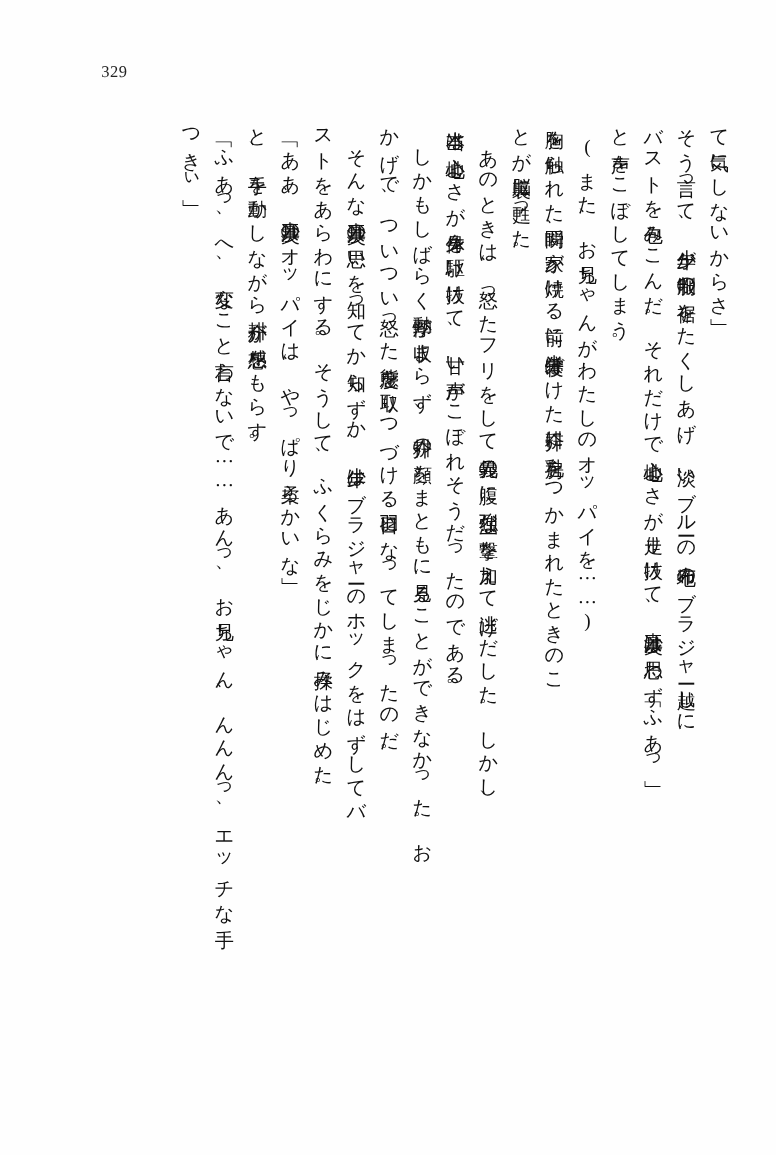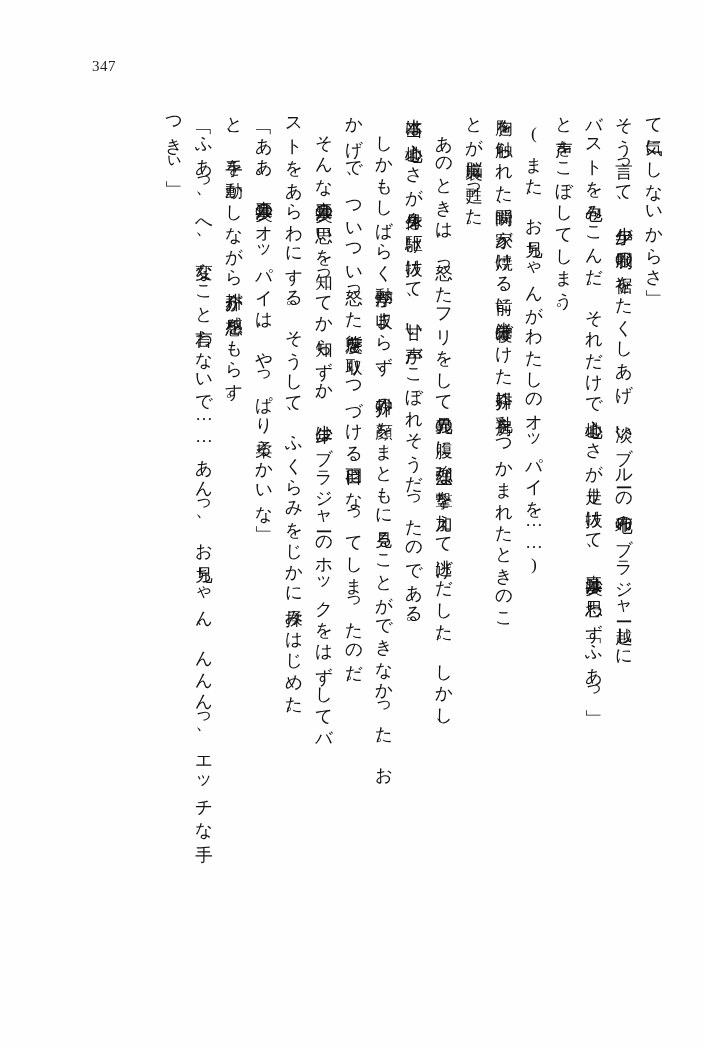--- a/index.html
+++ b/index.html
@@ -54,21 +54,21 @@
     font-feature-settings: "vert" 1;
   }
   .line.indent {
     padding-top: 18px;
   }
 </style>
 </head>
 <body>
 
 <div class="page">
-  <div class="page-number">347</div>
+  <div class="page-number">329</div>
   <div class="text-block">
     <div class="line">て気にしないからさ」</div>
     <div class="line">そう言って、少年が制服の裾をたくしあげ、淡いブルーの布地のブラジャー越しに</div>
     <div class="line">バストを包みこんだ。それだけで心地よさが走り抜けて、真沙美は思わず「ふあっ」</div>
     <div class="line">と声をこぼしてしまう。</div>
     <div class="line indent">(また、お兄ちゃんがわたしのオッパイを……)</div>
     <div class="line">胸を触られた瞬間、家が焼ける前に半分寝ぼけた耕介に乳房をつかまれたときのこ</div>
     <div class="line">とが脳裏に甦った。</div>
     <div class="line indent">あのときは、怒ったフリをして義兄の腹に強烈な一撃を加えて逃げだした。しかし、</div>
     <div class="line">本当は心地よさが身体を駆け抜けて、甘い声がこぼれそうだったのである。</div>

